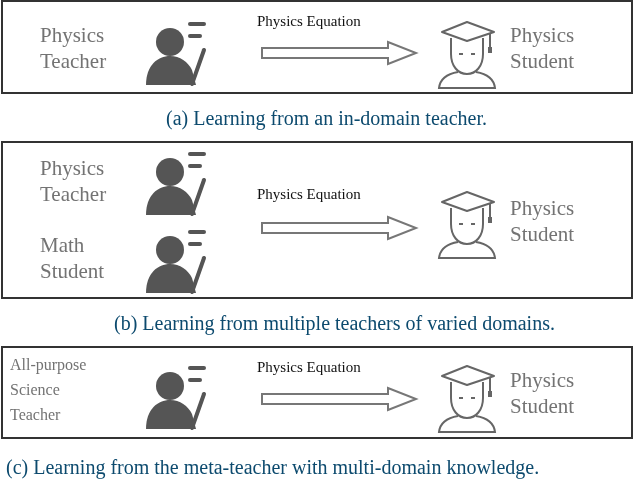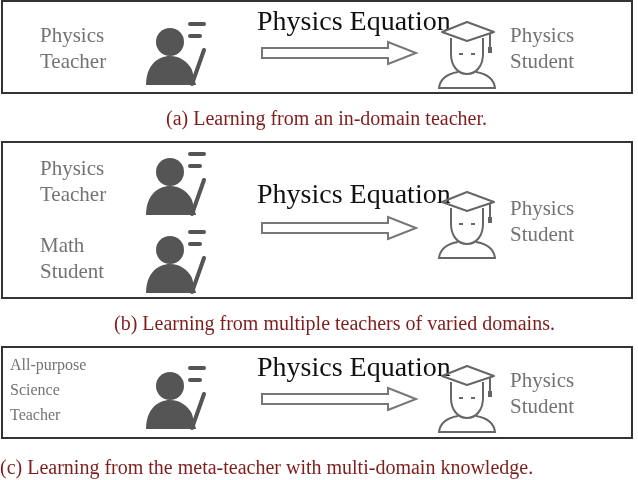--- a/index.html
+++ b/index.html
@@ -2,23 +2,23 @@
 <html><head>
 <meta charset="utf-8">
 <style>
   html, body { margin: 0; padding: 0; background: #ffffff; }
   body { width: 638px; height: 480px; position: relative; overflow: hidden;
          font-family: "Liberation Serif", "DejaVu Serif", serif; color: #111; }
   .panel { position: absolute; left: 1px; width: 632px; border: 2px solid #333;
            box-sizing: border-box; background: #fff; }
   .lbl { position: absolute; text-align: left; font-size: 21px; line-height: 26px;
          color: #737373; white-space: pre-line; }
-  .cap { position: absolute; font-size: 20px; line-height: 24px; color: #7f1d1d; white-space: nowrap; }
+  .cap { position: absolute; font-size: 20px; line-height: 24px; color: #0c4a6e; white-space: nowrap; }
   .icon { position: absolute; }
-  .eq { position: absolute; font-size: 28px; line-height: 26px; white-space: nowrap; }
+  .eq { position: absolute; font-size: 15px; line-height: 26px; white-space: nowrap; }
 </style>
 </head>
 <body>
 
 <svg width="0" height="0" style="position:absolute">
   <defs>
     <symbol id="teacher-sym" viewBox="0 0 80 80">
       <circle cx="30" cy="32" r="14" fill="#555"></circle>
       <path d="M6 75 C6 55 18 46 30 46 C40 46 48 52 52 60 L56 75 Z" fill="#555"></path>
       <rect x="48" y="12" width="18" height="4" rx="2" fill="#555"></rect>
@@ -87,13 +87,13 @@
   </svg>
 <div class="eq" style="left:257px;top:354px;">Physics Equation</div>
 <svg class="icon" style="left:260px;top:386px;" width="160" height="26">
     <use href="#arrow-sym"></use>
   </svg>
 <svg class="icon" style="left:432px;top:354px;" width="70" height="80">
     <use href="#student-sym"></use>
   </svg>
 <div class="lbl" style="left:510px;top:367px;width:100px;">Physics
 Student</div>
-<div class="cap" style="left:0;top:455px;">(c) Learning from the meta-teacher with multi-domain knowledge.</div>
+<div class="cap" style="left:6px;top:455px;">(c) Learning from the meta-teacher with multi-domain knowledge.</div>
 
 </body></html>

